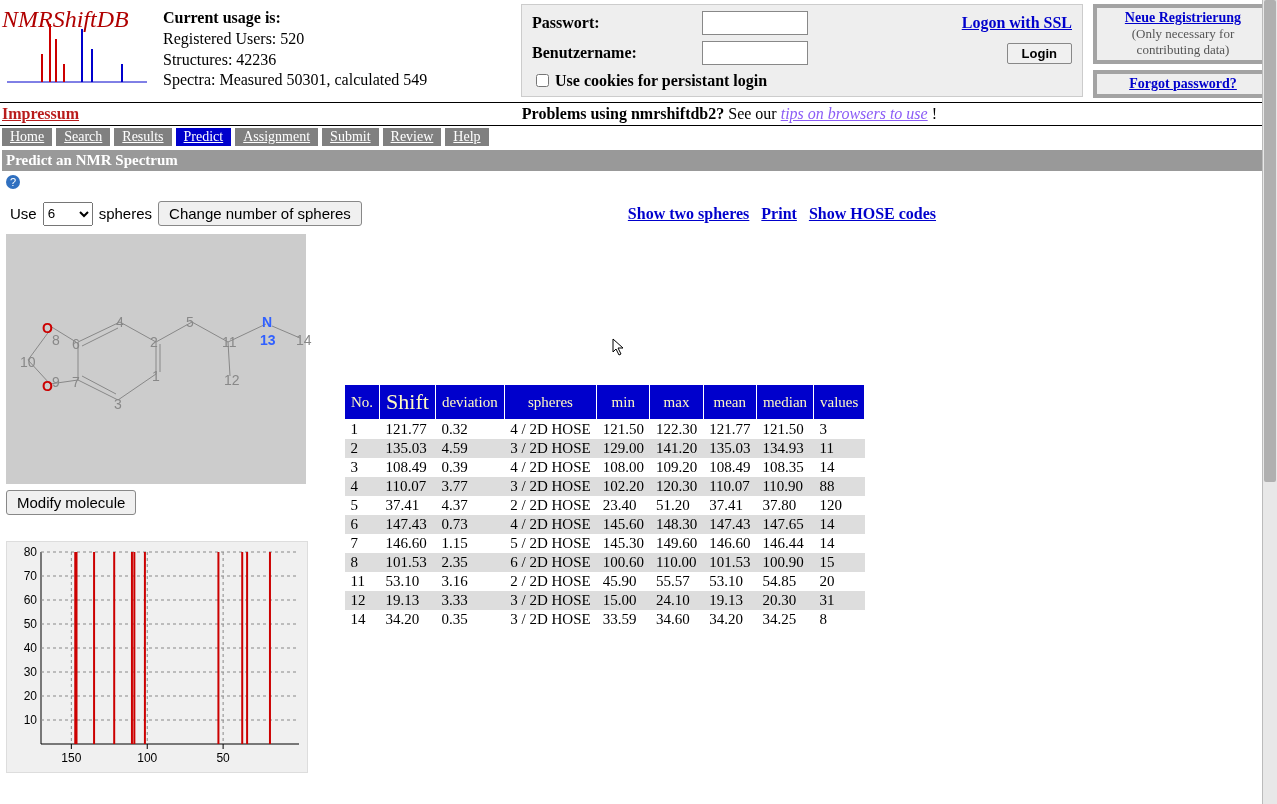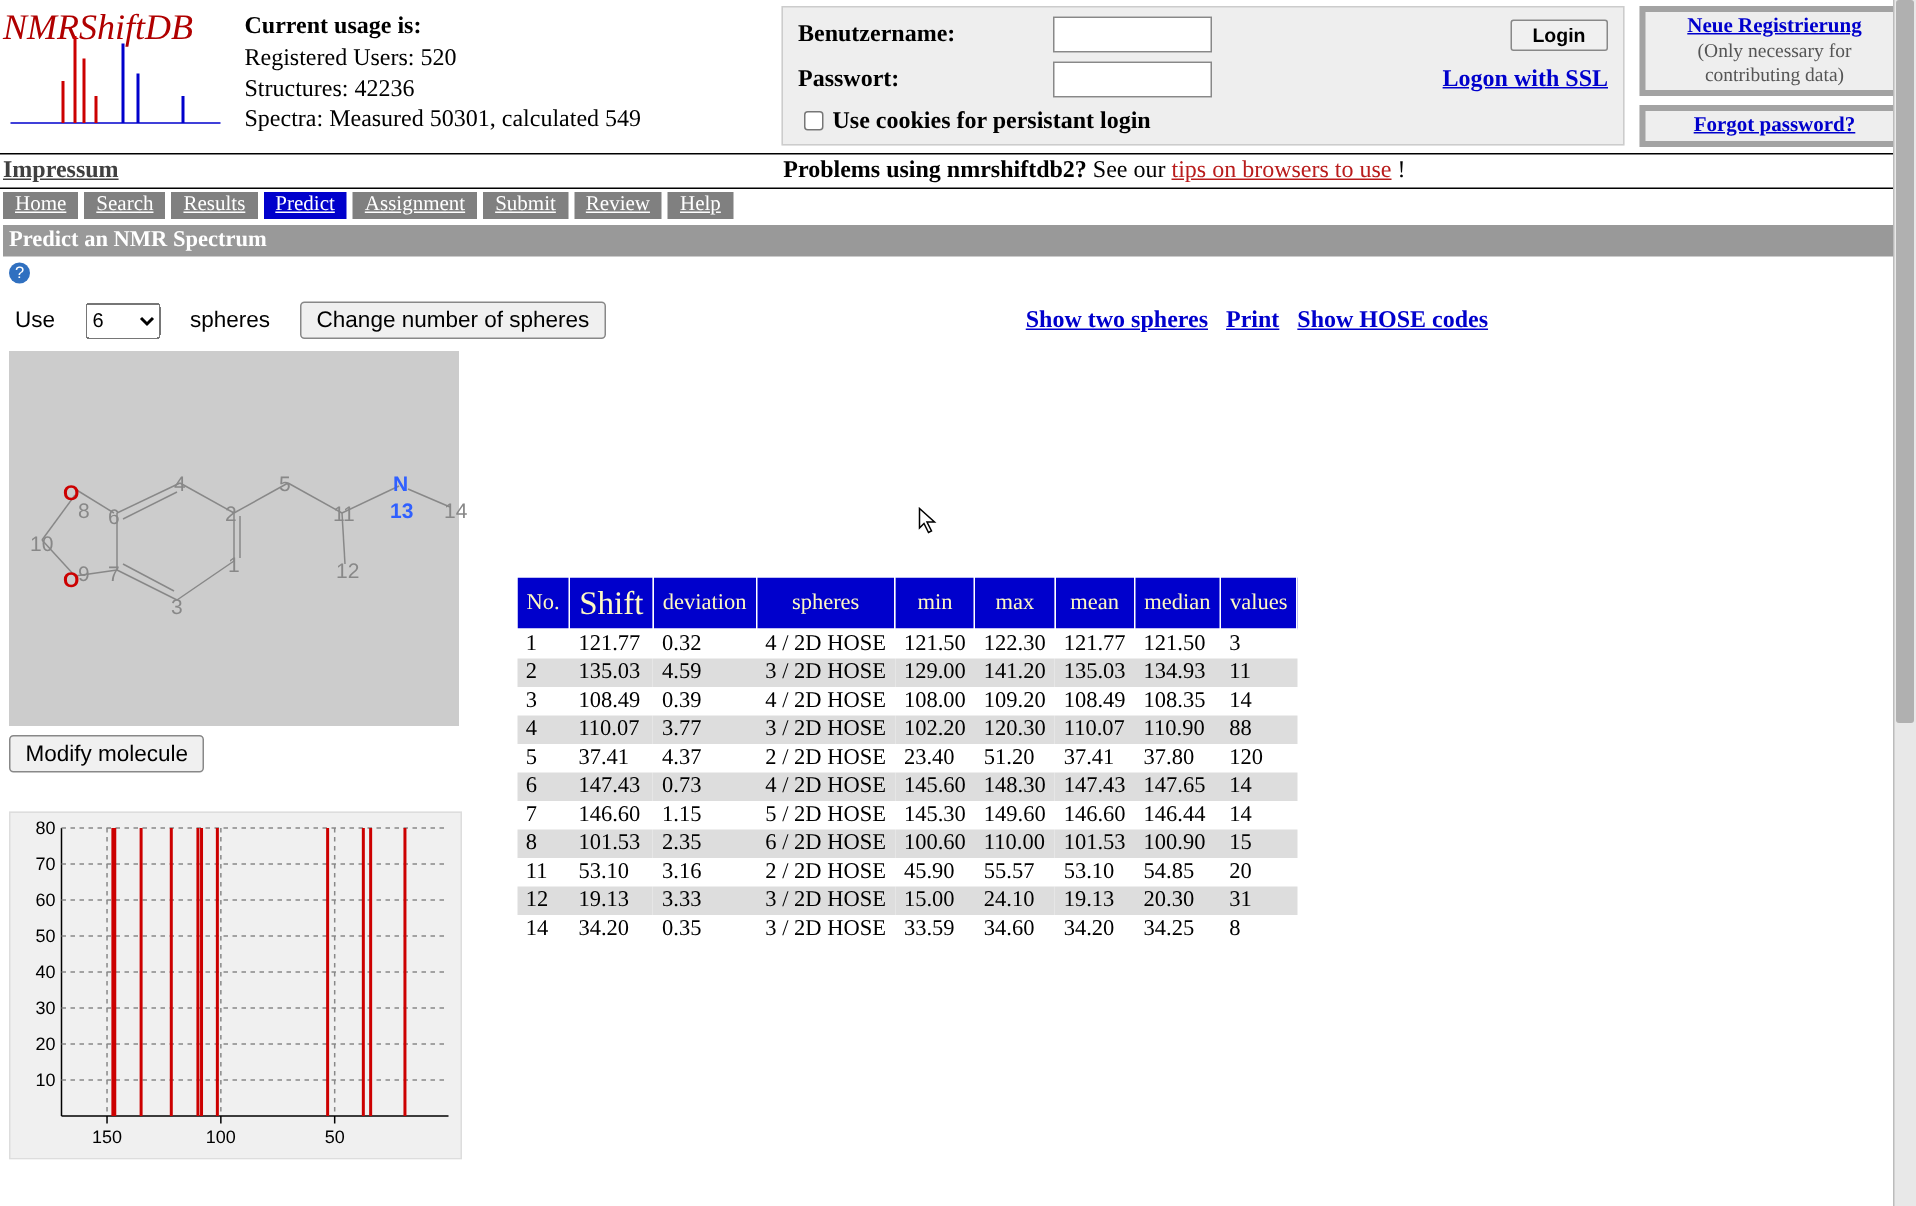--- a/index.html
+++ b/index.html
@@ -87,23 +87,23 @@
   }
   .side-cell a { color: #0000cc; font-weight: bold; text-decoration: underline; }
   .side-cell .sub { font-size: 13px; color: #555; font-weight: normal; }
   .sub-row {
     display: flex;
     padding: 2px 0;
     border-bottom: 1px solid #000;
     font-family: "Times New Roman", serif;
     font-size: 16px;
   }
-  .impressum { font-weight: bold; color: #404040; text-decoration: underline; margin-left: 2px; }
+  .impressum { font-weight: bold; color: #b91c1c; text-decoration: underline; margin-left: 2px; }
   .problems { margin-left: auto; margin-right: 340px; }
-  .problems a { color: #b91c1c; text-decoration: underline; }
+  .problems a { color: #8b5cf6; text-decoration: underline; font-style: italic; }
   .nav-tabs {
     display: flex;
     gap: 4px;
     margin-top: 2px;
     margin-left: 2px;
   }
   .nav-tab {
     background: #808080;
     color: #ffffff;
     padding: 1px 8px;
@@ -129,21 +129,21 @@
     background: #3070c0;
     color: #fff;
     font-size: 11px;
     text-align: center;
     line-height: 14px;
     margin: 4px 0 0 6px;
   }
   .controls-row {
     display: flex;
     align-items: center;
-    gap: 20px;
+    gap: 6px;
     margin: 12px 0 8px 10px;
     font-family: Arial, sans-serif;
     font-size: 15px;
   }
   .controls-row select {
     width: 50px;
     height: 24px;
   }
   .controls-row button {
     padding: 3px 10px;
@@ -256,28 +256,28 @@
     </svg>
   </div>
   <div class="usage-box">
     <div class="bold">Current usage is:</div>
     <div>Registered Users: 520</div>
     <div>Structures: 42236</div>
     <div>Spectra: Measured 50301, calculated 549</div>
   </div>
   <div class="login-box">
     <div class="login-row">
+      <span class="login-label">Passwort:</span>
+      <input type="password" style="">
+      <a href="#" class="ssl-link">Logon with SSL</a>
+    </div>
+    <div class="login-row">
       <span class="login-label">Benutzername:</span>
       <input type="text" style="">
       <button class="login-btn">Login</button>
-    </div>
-    <div class="login-row">
-      <span class="login-label">Passwort:</span>
-      <input type="password" style="">
-      <a href="#" class="ssl-link">Logon with SSL</a>
     </div>
     <div class="cookies-row">
       <input type="checkbox" style="margin-right: 6px;">
       <span>Use cookies for persistant login</span>
     </div>
   </div>
   <div class="side-box">
     <div class="side-cell">
       <a href="#">Neue Registrierung</a>
       <div class="sub">(Only necessary for contributing data)</div>

